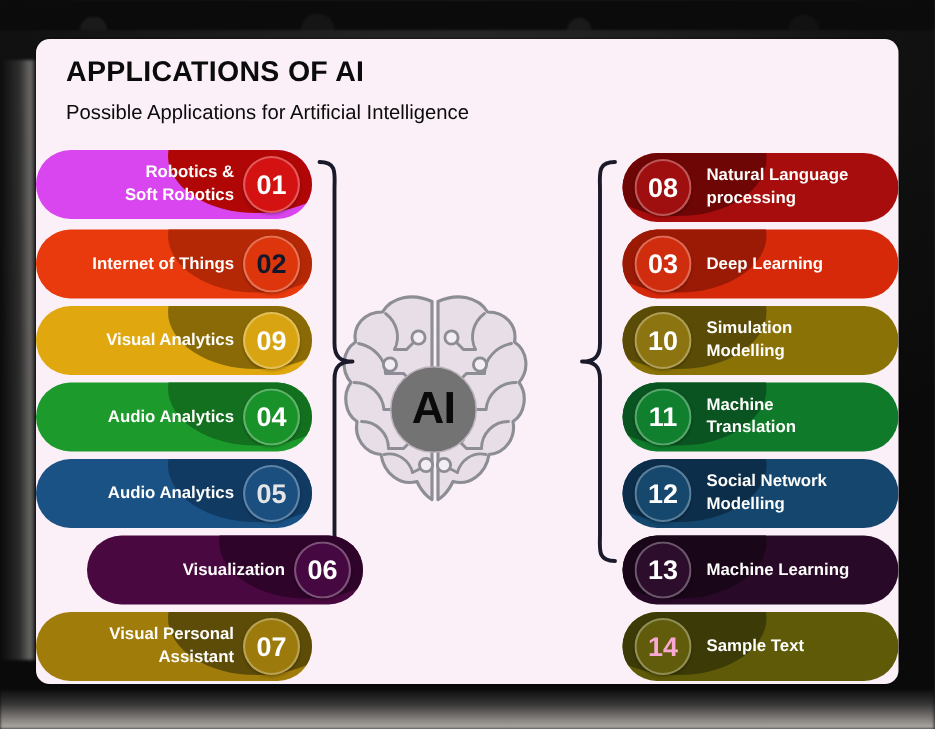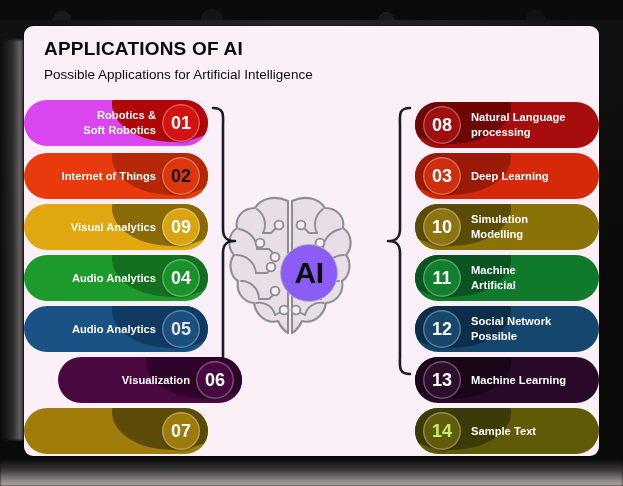--- a/index.html
+++ b/index.html
@@ -137,24 +137,24 @@
   .bracket { position: absolute; }
 
   
   #brain {
     position: absolute;
     left: 201px; top: 165px;
     width: 130px; height: 150px;
   }
   #ai-badge {
     position: absolute;
-    left: 256px; top: 218px;
+    left: 236px; top: 218px;
     width: 58px; height: 58px;
     border-radius: 50%;
-    background: #8b5cf6;
+    background: #737373;
     border: 1.6px solid #b9b0bb;
     display: flex;
     align-items: center;
     justify-content: center;
   }
   #ai-text {
     font-size: 30px;
     font-weight: bold;
     letter-spacing: -0.5px;
     color: #0a0a0a;
@@ -263,20 +263,22 @@
       <div class="plabel" style="color: rgb(253, 253, 251);">Audio Analytics</div>
       <div class="badge" style="background: rgb(26, 79, 128); color: #e5e5e5;">05</div>
     </div>
     <div class="pill left" style="top: 331px; background: rgb(74, 8, 64); margin-left: 34px;">
       <div class="swoosh" style="background: rgb(46, 4, 42);"></div>
       <div class="plabel" style="color: rgb(253, 253, 251);">Visualization</div>
       <div class="badge" style="background: rgb(70, 8, 64); color: rgb(255, 255, 255);">06</div>
     </div>
     <div class="pill left" style="top: 382px; background: rgb(160, 124, 10);">
       <div class="swoosh" style="background: rgb(92, 76, 8);"></div>
+      <div class="plabel" style="color: rgb(253, 253, 251);">Visual Personal
+Assistant</div>
       <div class="badge" style="background: rgb(156, 122, 12); color: rgb(255, 255, 255);">07</div>
     </div>
 
     <div class="pill right" style="top: 76px; background: rgb(168, 13, 13);">
       <div class="swoosh" style="background: rgb(110, 6, 6);"></div>
       <div class="plabel" style="color: rgb(253, 253, 251);">Natural Language
 processing</div>
       <div class="badge" style="background: rgb(160, 15, 15); color: rgb(255, 255, 255);">08</div>
     </div>
     <div class="pill right" style="top: 127px; background: rgb(214, 41, 10);">
@@ -286,34 +288,34 @@
     </div>
     <div class="pill right" style="top: 178px; background: rgb(138, 114, 6);">
       <div class="swoosh" style="background: rgb(90, 76, 6);"></div>
       <div class="plabel" style="color: rgb(253, 253, 251);">Simulation
 Modelling</div>
       <div class="badge" style="background: rgb(140, 116, 16); color: rgb(255, 255, 255);">10</div>
     </div>
     <div class="pill right" style="top: 229px; background: rgb(14, 122, 42);">
       <div class="swoosh" style="background: rgb(9, 84, 32);"></div>
       <div class="plabel" style="color: rgb(253, 253, 251);">Machine
-Artificial</div>
+Translation</div>
       <div class="badge" style="background: rgb(16, 128, 46); color: rgb(255, 255, 255);">11</div>
     </div>
     <div class="pill right" style="top: 280px; background: rgb(20, 70, 110);">
       <div class="swoosh" style="background: rgb(12, 46, 74);"></div>
       <div class="plabel" style="color: rgb(253, 253, 251);">Social Network
-Possible</div>
+Modelling</div>
       <div class="badge" style="background: rgb(22, 72, 110); color: rgb(255, 255, 255);">12</div>
     </div>
     <div class="pill right" style="top: 331px; background: rgb(40, 10, 40);">
       <div class="swoosh" style="background: rgb(25, 6, 24);"></div>
       <div class="plabel" style="color: rgb(253, 253, 251);">Machine Learning</div>
       <div class="badge" style="background: rgb(44, 14, 44); color: rgb(255, 255, 255);">13</div>
     </div>
     <div class="pill right" style="top: 382px; background: rgb(94, 90, 8);">
       <div class="swoosh" style="background: rgb(60, 58, 6);"></div>
       <div class="plabel" style="color: rgb(253, 253, 251);">Sample Text</div>
-      <div class="badge" style="background: rgb(96, 92, 12); color: #bef264;">14</div>
+      <div class="badge" style="background: rgb(96, 92, 12); color: #f9a8d4;">14</div>
     </div>
 
   </div>
 </div>
 
 </body></html>

